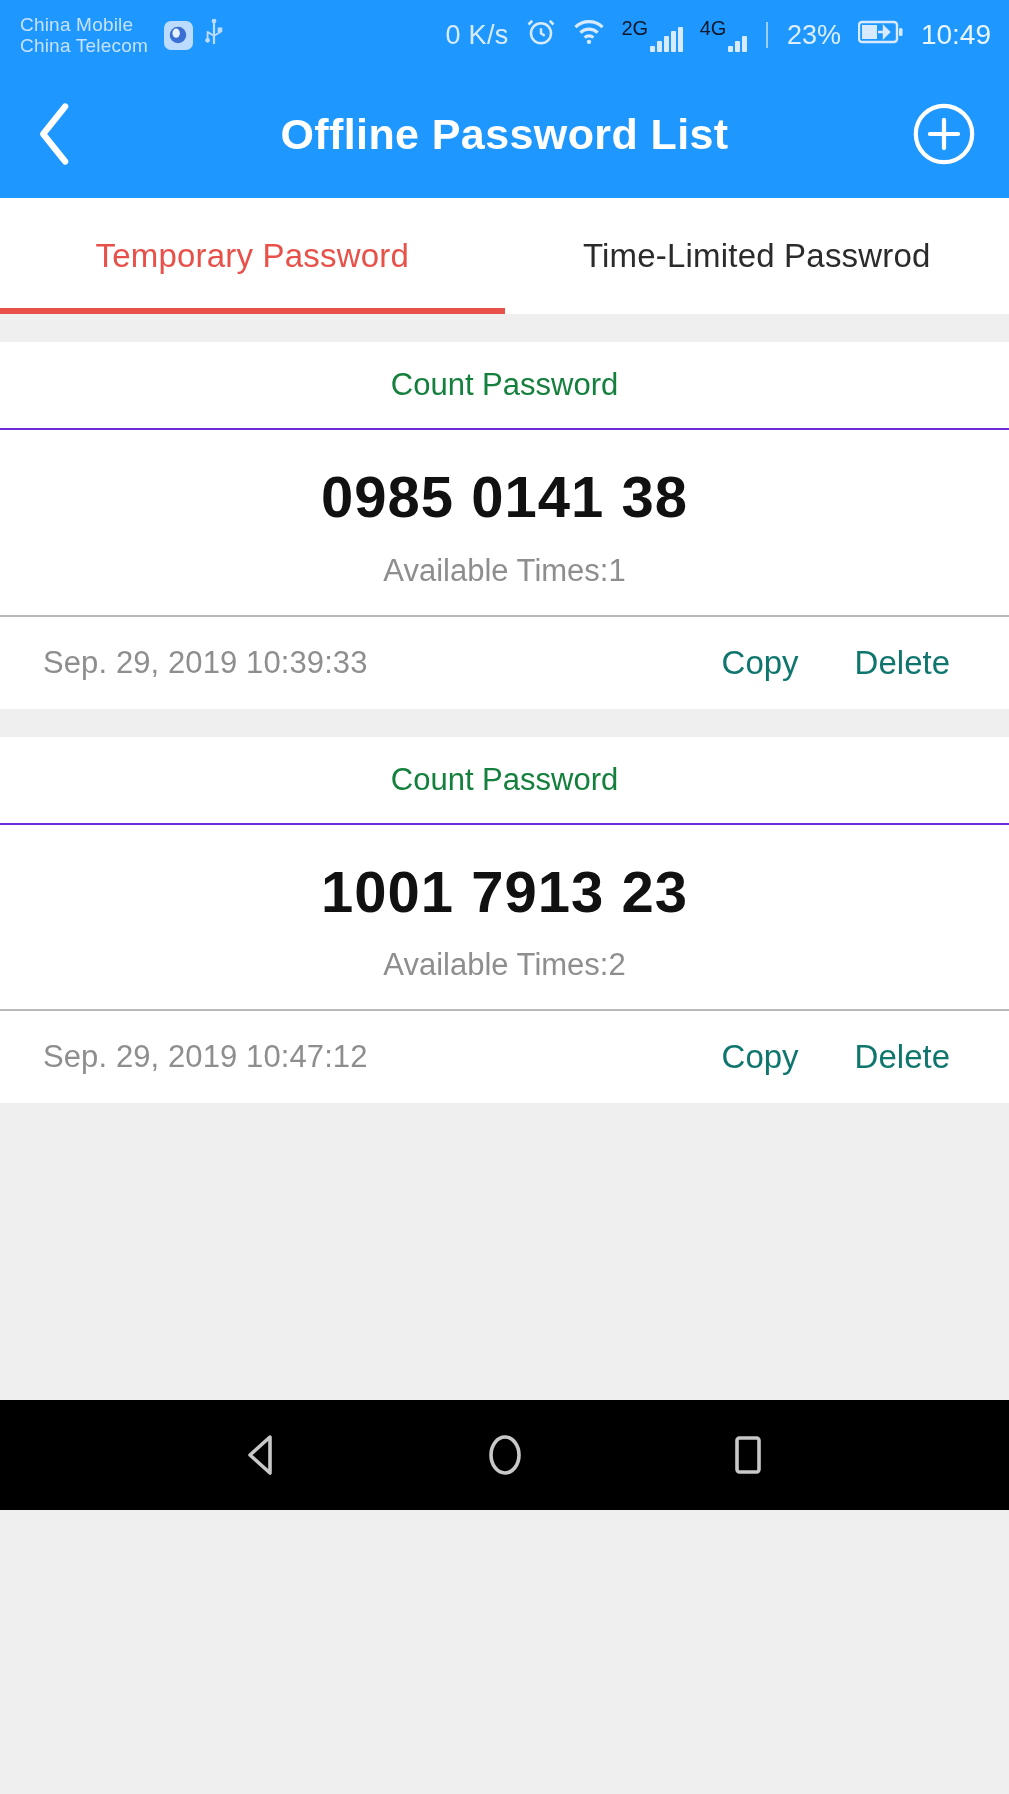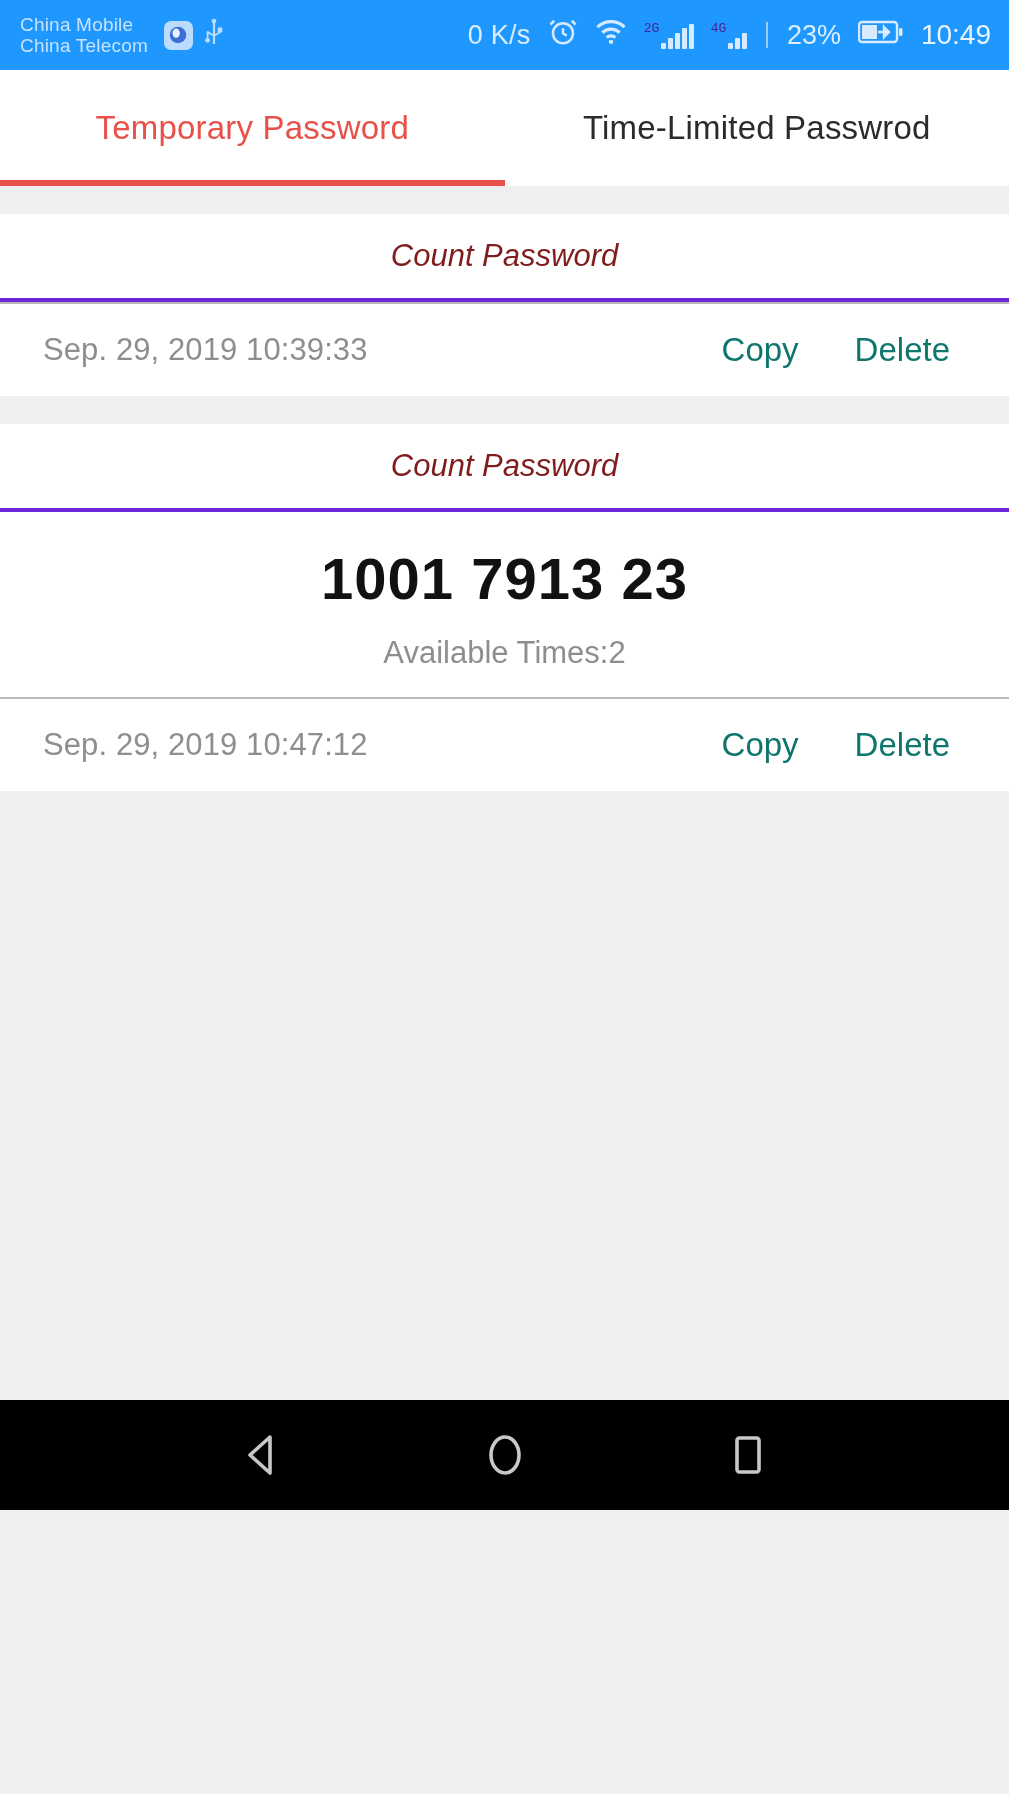--- a/index.html
+++ b/index.html
@@ -23,21 +23,21 @@
   .app-chip{
     width:29px; height:29px; border-radius:7px; background:#bcdcff;
     display:flex; align-items:center; justify-content:center; margin-left:6px;
   }
   .sb-spacer{ flex:1; }
   .sb-right{ display:flex; align-items:center; gap:17px; color:#d7eaff; font-size:27px; }
   .netspeed{ font-size:27px; color:#d9ecff; letter-spacing:.3px; }
   .pct{ font-size:27px; color:#dceeff; }
   .clock{ font-size:28px; color:#eaf5ff; }
   .sigwrap{ display:flex; align-items:flex-end; gap:2px; }
-  .gtag{ font-size:13px; line-height:1; margin-bottom:14px; color:#4c1d95;font-family:Liberation Mono, monospace; }
+  .gtag{ font-size:20px; line-height:1; margin-bottom:14px; color:#0f172a; }
   .bars{ display:flex; align-items:flex-end; gap:2.5px; height:24px; }
   .bars i{ width:4.5px; background:#d7eaff; display:block; border-radius:1px; }
   .divider-v{ width:2px; height:26px; background:#9ccdff; margin:0 2px; }
 
   
   .appbar{
     background:#1E98FF; height:128px; flex:0 0 128px;
     display:flex; align-items:center; padding:0 34px; position:relative;
   }
   .back-btn{ width:60px; height:70px; display:flex; align-items:center; justify-content:flex-start; cursor:pointer;}
@@ -61,23 +61,22 @@
   .tab-indicator{
     position:absolute; bottom:0; left:0; width:50%; height:6px; background:#e8514a;
   }
 
   
   .list{ flex:1; background:#efefef; overflow:hidden; }
   .gap{ height:28px; background:#efefef; }
   .card{ background:#ffffff; }
   .card-head{
     height:88px; display:flex; align-items:center; justify-content:center;
-    font-size:31px; color:#7f1d1d;
-    border-bottom:4px solid #6d28d9;
-    font-style:italic;
+    font-size:31px; color:#15803d;
+    border-bottom:2px solid #6d28d9;
   }
   .card-body{ padding:34px 0 26px; text-align:center; }
   .pw-code{
     font-size:58px; font-weight:bold; color:#111; letter-spacing:1px; line-height:1.15;
   }
   .pw-times{ margin-top:22px; font-size:31px; color:#8e8e8e; }
   .card-foot{
     height:94px; border-top:2px solid #b9b9b9;
     display:flex; align-items:center; padding:0 43px;
   }
@@ -167,37 +166,55 @@
           <rect x="1" y="3" width="38" height="20" rx="3" fill="none" stroke="#d7eaff" stroke-width="2.4"></rect>
           <rect x="4" y="6" width="15" height="14" fill="#d7eaff"></rect>
           <path d="M20 13 L30 13 M26 8 L31 13 L26 18 Z" stroke="#d7eaff" stroke-width="2.4" fill="#d7eaff"></path>
           <rect x="41" y="9" width="3.5" height="8" rx="1.5" fill="#d7eaff"></rect>
         </svg>
       </span>
       <span class="clock">10:49</span>
     </div>
   </div>
 
+  <div class="appbar">
+    <div class="back-btn">
+      <svg width="44" height="68" viewBox="0 0 24 36">
+        <path d="M17 3 L5 18 L17 33" stroke="#ffffff" stroke-width="3.4" fill="none" stroke-linecap="round" stroke-linejoin="round"></path>
+      </svg>
+    </div>
+    <div class="appbar-title">Offline Password List</div>
+    <div class="plus-btn">
+      <svg width="62" height="62" viewBox="0 0 44 44">
+        <circle cx="22" cy="22" r="20" fill="none" stroke="#ffffff" stroke-width="3"></circle>
+        <path d="M22 12 L22 32 M12 22 L32 22" stroke="#ffffff" stroke-width="3" stroke-linecap="round"></path>
+      </svg>
+    </div>
+  </div>
 
   <div class="tabs">
     <div class="tab active">
       <span>Temporary Password</span>
     </div>
     <div class="tab">
       <span>Time-Limited Passwrod</span>
     </div>
     <div class="tab-indicator"></div>
   </div>
 
   <div class="list">
 
     <div class="gap"></div>
 
     <div class="card">
       <div class="card-head">Count Password</div>
+      <div class="card-body">
+        <div class="pw-code">0985 0141 38</div>
+        <div class="pw-times">Available Times:1</div>
+      </div>
       <div class="card-foot">
         <span class="pw-date">Sep. 29, 2019 10:39:33</span>
         <span class="foot-actions">
           <span class="act">Copy</span>
           <span class="act">Delete</span>
         </span>
       </div>
     </div>
 
     <div class="gap"></div>

